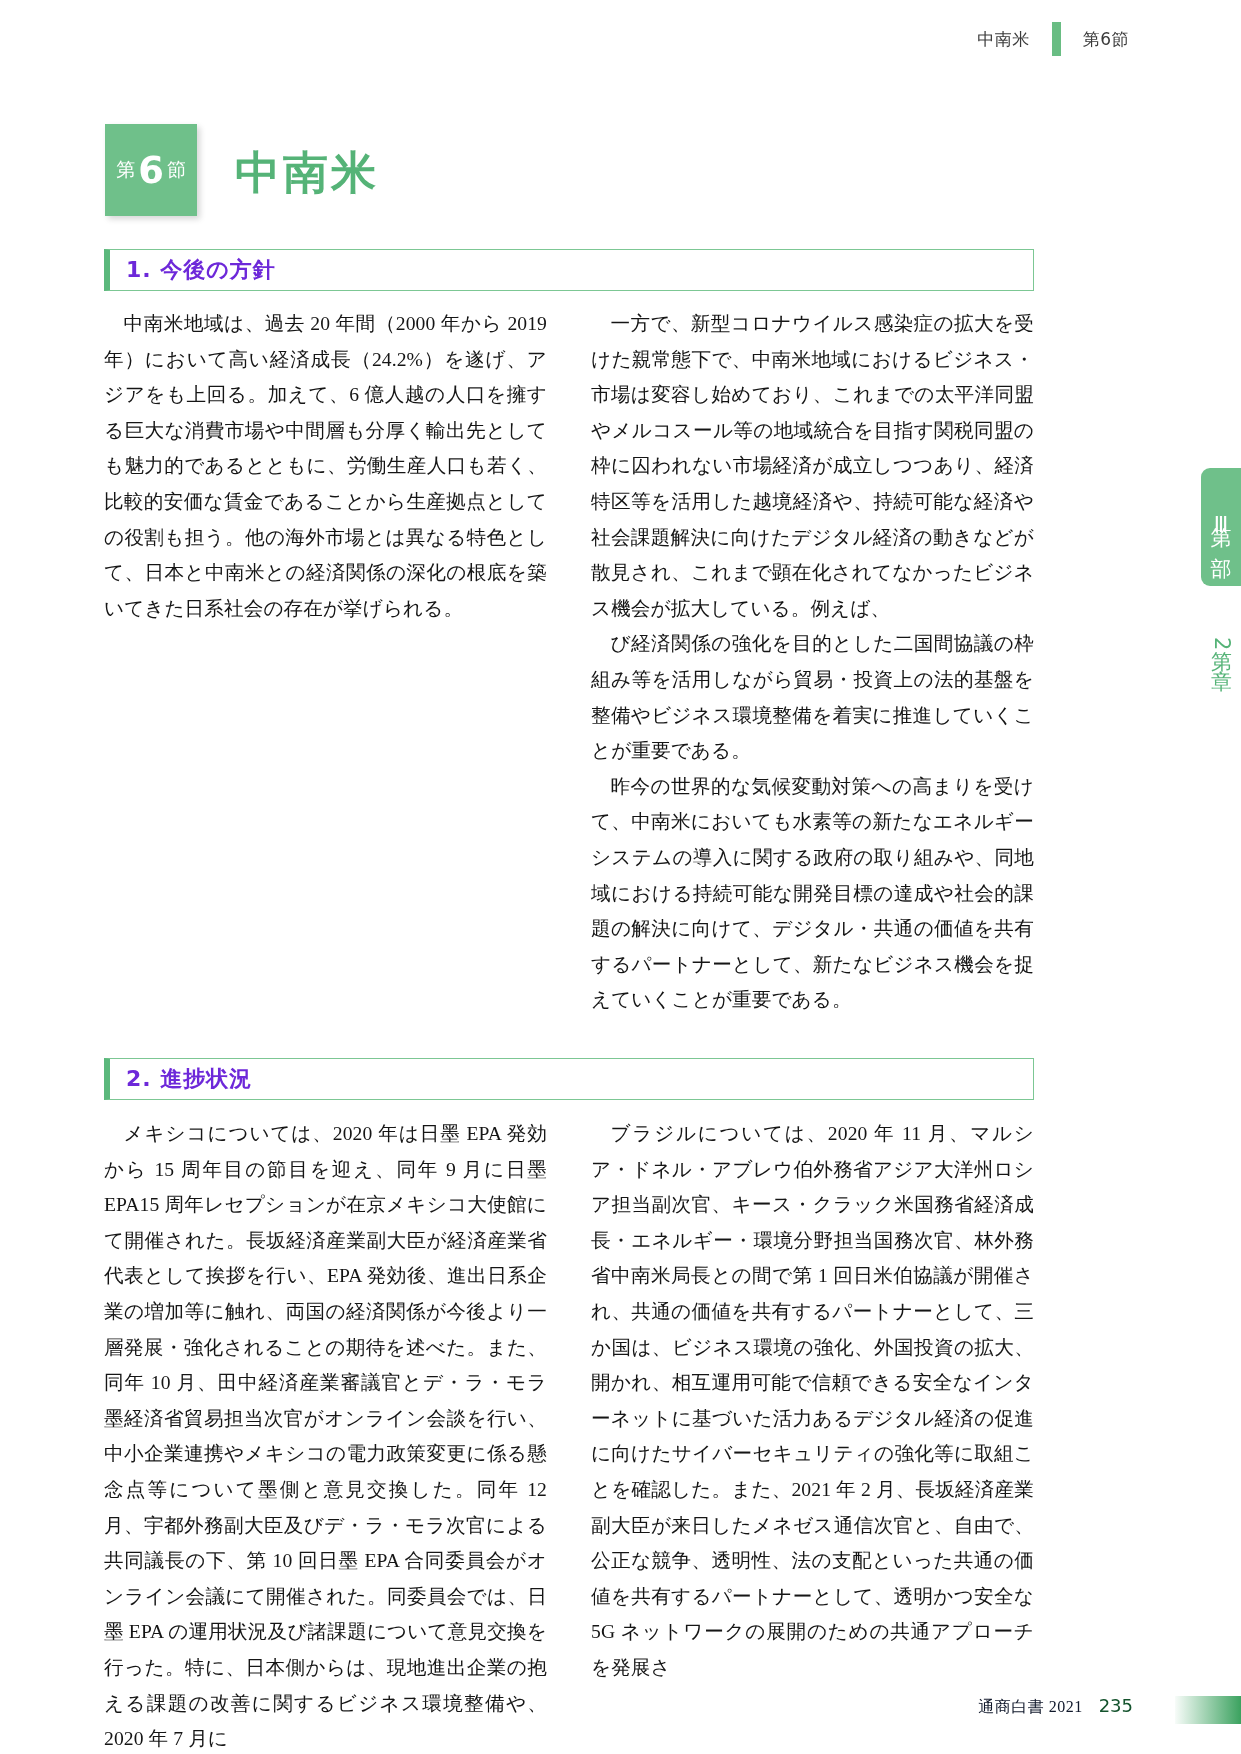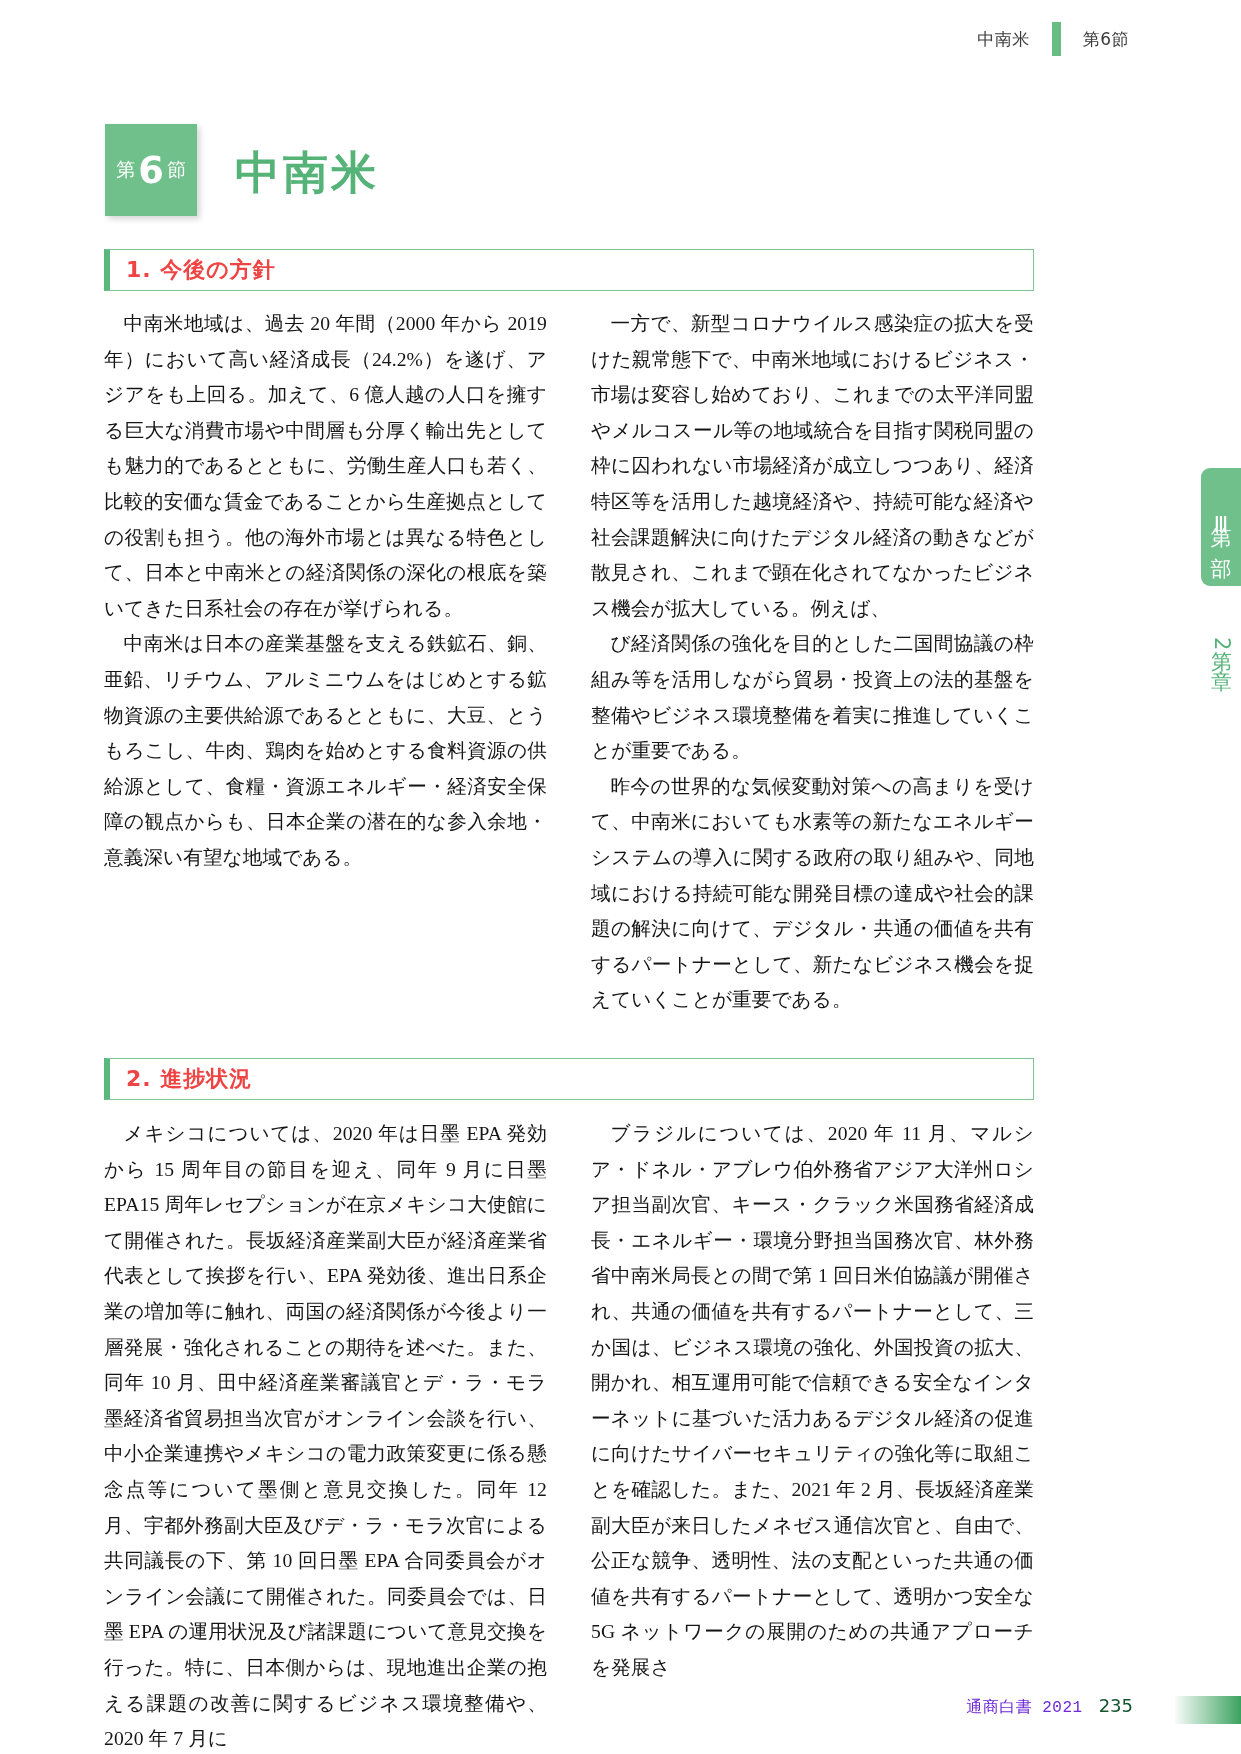--- a/index.html
+++ b/index.html
@@ -92,21 +92,21 @@
     border-left: 6px solid #5bb87c;
     box-sizing: border-box;
     display: flex;
     align-items: center;
     background: #ffffff;
   }
   .head-box .hb-text {
     font-family: "DejaVu Sans", "Liberation Sans", sans-serif;
     font-size: 22px;
     font-weight: bold;
-    color: #ef4444;
+    color: #6d28d9;
     margin-left: 16px;
     letter-spacing: 1px;
     white-space: nowrap;
   }
   #head-box-1 { top: 249px; }
   #head-box-2 { top: 1058px; }
 
   
   .cols {
     position: absolute;
@@ -174,23 +174,23 @@
 
   
   .page-footer {
     position: absolute;
     bottom: 36px;
     right: 108px;
     display: flex;
     align-items: baseline;
   }
   .footer-book {
-    font-family: Liberation Mono, monospace;
+    font-family: Liberation Serif, serif;
     font-size: 16px;
-    color: #6d28d9;
+    color: #0f172a;
     letter-spacing: 0.5px;
     white-space: nowrap;
   }
   .footer-pageno {
     font-family: "DejaVu Sans", "Liberation Sans", sans-serif;
     font-size: 18px;
     color: #14532d;
     margin-left: 16px;
     letter-spacing: 0px;
   }
@@ -221,21 +221,20 @@
   <div class="sec-title">中南米</div>
 </div>
 
 <div class="head-box" id="head-box-1">
   <span class="hb-text">1.  今後の方針</span>
 </div>
 
 <div class="cols" id="cols-1">
   <div class="col">
     <p>中南米地域は、過去 20 年間（2000 年から 2019 年）において高い経済成長（24.2%）を遂げ、アジアをも上回る。加えて、6 億人越の人口を擁する巨大な消費市場や中間層も分厚く輸出先としても魅力的であるとともに、労働生産人口も若く、比較的安価な賃金であることから生産拠点としての役割も担う。他の海外市場とは異なる特色として、日本と中南米との経済関係の深化の根底を築いてきた日系社会の存在が挙げられる。</p>
-    <p>中南米は日本の産業基盤を支える鉄鉱石、銅、亜鉛、リチウム、アルミニウムをはじめとする鉱物資源の主要供給源であるとともに、大豆、とうもろこし、牛肉、鶏肉を始めとする食料資源の供給源として、食糧・資源エネルギー・経済安全保障の観点からも、日本企業の潜在的な参入余地・意義深い有望な地域である。</p>
   </div>
   <div class="col">
     <p>一方で、新型コロナウイルス感染症の拡大を受けた親常態下で、中南米地域におけるビジネス・市場は変容し始めており、これまでの太平洋同盟やメルコスール等の地域統合を目指す関税同盟の枠に囚われない市場経済が成立しつつあり、経済特区等を活用した越境経済や、持続可能な経済や社会課題解決に向けたデジタル経済の動きなどが散見され、これまで顕在化されてなかったビジネス機会が拡大している。例えば、</p>
     <p>び経済関係の強化を目的とした二国間協議の枠組み等を活用しながら貿易・投資上の法的基盤を整備やビジネス環境整備を着実に推進していくことが重要である。</p>
     <p>昨今の世界的な気候変動対策への高まりを受けて、中南米においても水素等の新たなエネルギーシステムの導入に関する政府の取り組みや、同地域における持続可能な開発目標の達成や社会的課題の解決に向けて、デジタル・共通の価値を共有するパートナーとして、新たなビジネス機会を捉えていくことが重要である。</p>
   </div>
 </div>
 
 <div class="head-box" id="head-box-2">
   <span class="hb-text">2.  進捗状況</span>

